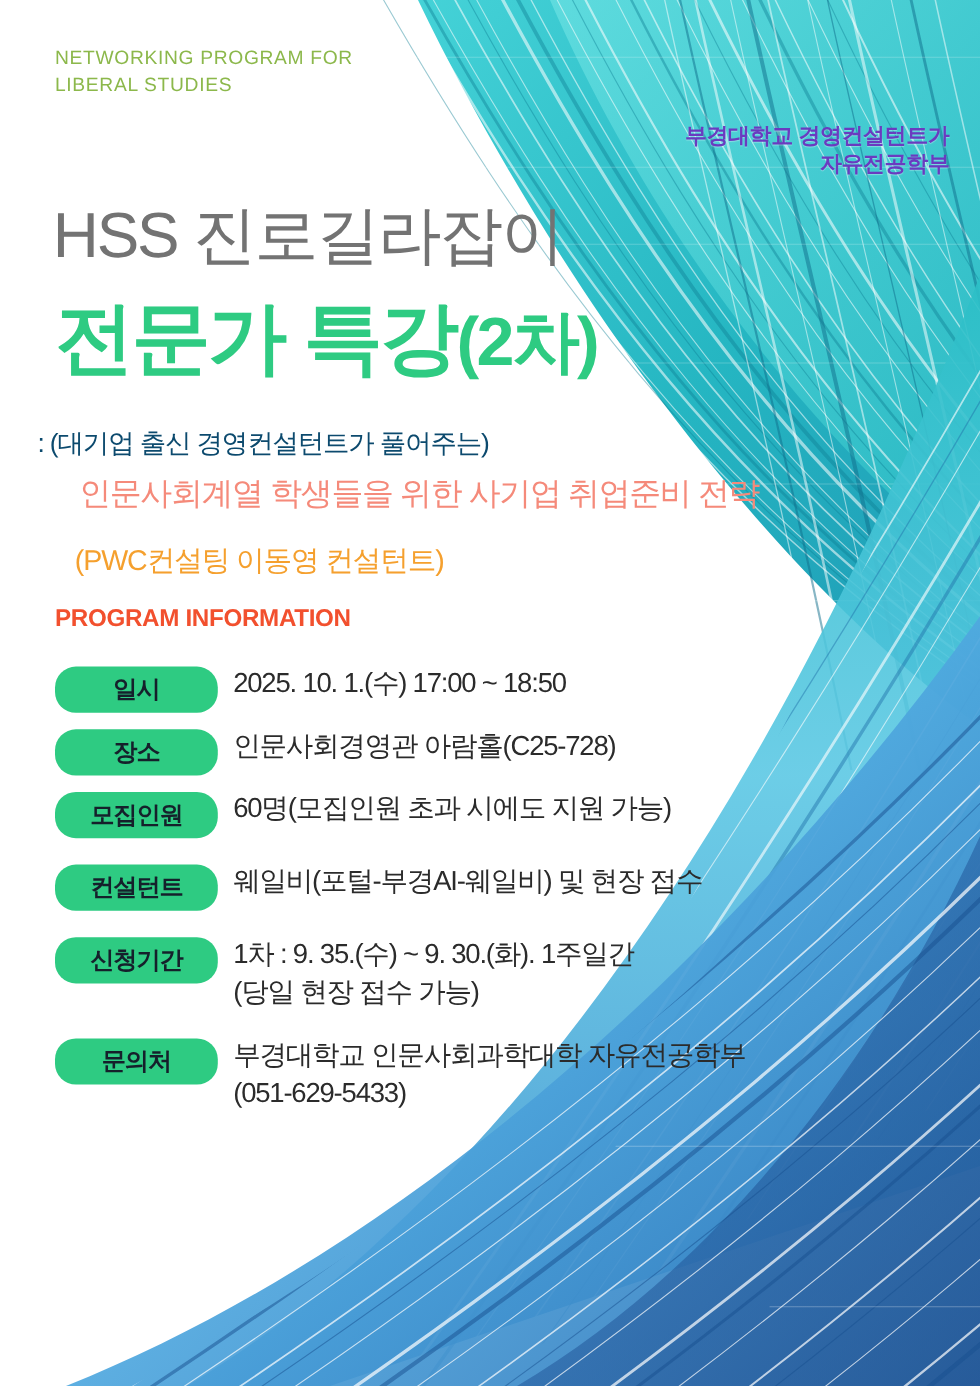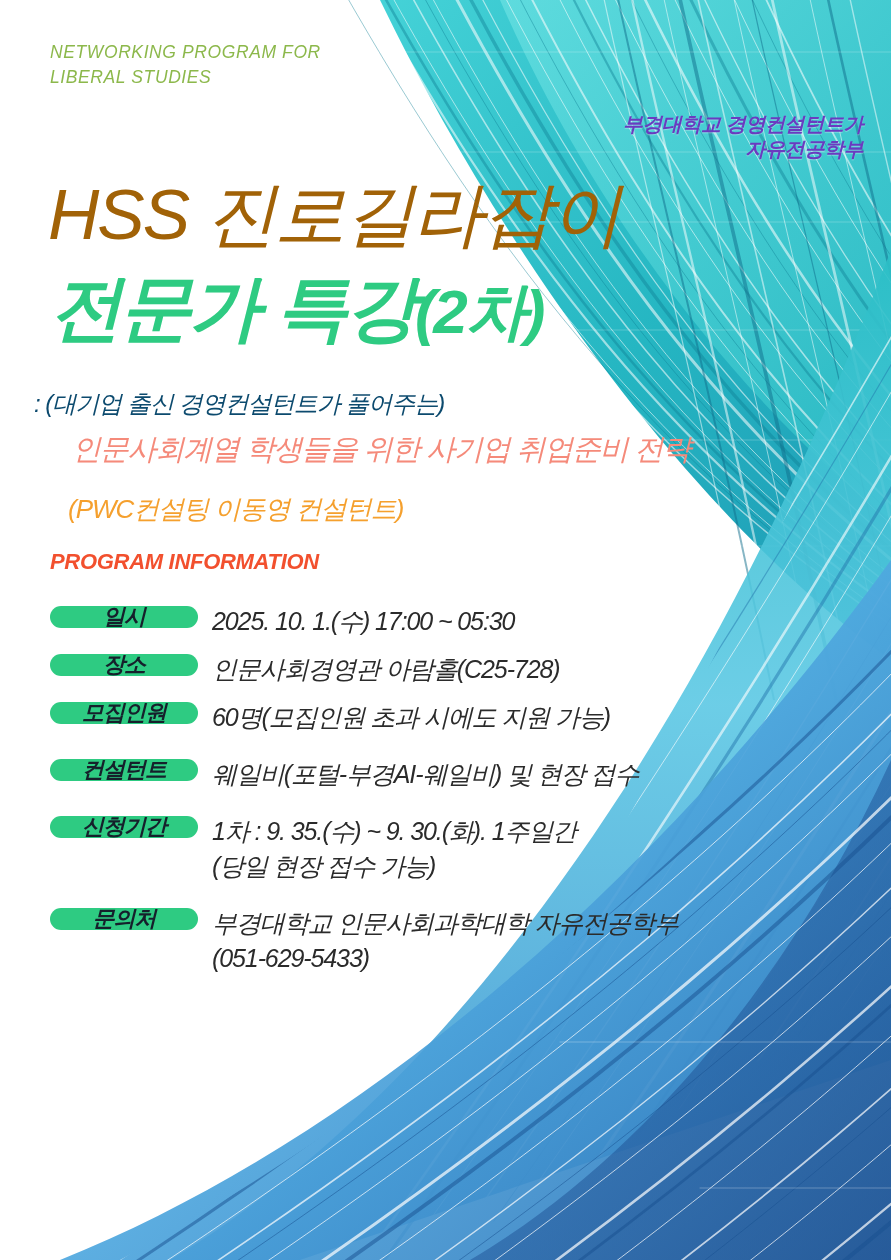--- a/index.html
+++ b/index.html
@@ -25,21 +25,20 @@
     z-index:0;
     pointer-events:none;
   }
   #bg-art svg { display:block; width:891px; height:1260px; }
 
   
   #content {
     position:absolute;
     inset:0;
     z-index:5;
-    font-style:italic;
   }
 
   .eyebrow {
     position:absolute;
     left:50px; top:40px;
     font-size:17.5px;
     line-height:25px;
     letter-spacing:0.6px;
     color:#8CB84B;
     font-weight:400;
@@ -55,24 +54,24 @@
     font-weight:bold;
     color:#6A3BC0;
     letter-spacing:-0.4px;
     white-space:pre-line;
     text-shadow:0 1px 1px rgba(255,255,255,.35);
   }
 
   .title-1 {
     position:absolute;
     left:48px; top:172px;
-    font-size:71px;
+    font-size:58px;
     line-height:86px;
     font-weight:400;
-    color:#a16207;
+    color:#737373;
     letter-spacing:-2px;
     white-space:nowrap;
   }
 
   .title-2 {
     position:absolute;
     left:50px; top:268px;
     font-size:72px;
     line-height:80px;
     font-weight:bold;
@@ -136,21 +135,21 @@
   .info-row {
     display:flex;
     align-items:flex-start;
     margin-bottom:13px;
   }
   .info-row.gap-lg { margin-bottom:22px; }
 
   .pill {
     flex:0 0 auto;
     width:148px;
-    height:22px;
+    height:42px;
     border-radius:19px;
     background:#2ECB82;
     color:#15202B;
     font-size:22px;
     font-weight:bold;
     letter-spacing:-1px;
     display:flex;
     align-items:center;
     justify-content:center;
     margin-top:2px;
@@ -378,21 +377,21 @@
     <div class="sub-2">인문사회계열 학생들을 위한 사기업 취업준비 전략</div>
 
     <div class="sub-3">(PWC컨설팅 이동영 컨설턴트)</div>
 
     <div class="section-label">PROGRAM INFORMATION</div>
 
     <div id="info">
 
     <div class="info-row">
           <div class="pill">일시</div>
-          <div class="info-val">2025. 10. 1.(수) 17:00 ~ 05:30</div>
+          <div class="info-val">2025. 10. 1.(수) 17:00 ~ 18:50</div>
         </div>
         <div class="info-row">
           <div class="pill">장소</div>
           <div class="info-val">인문사회경영관 아람홀(C25-728)</div>
         </div>
         <div class="info-row gap-lg">
           <div class="pill">모집인원</div>
           <div class="info-val">60명(모집인원 초과 시에도 지원 가능)</div>
         </div>
         <div class="info-row gap-lg">

